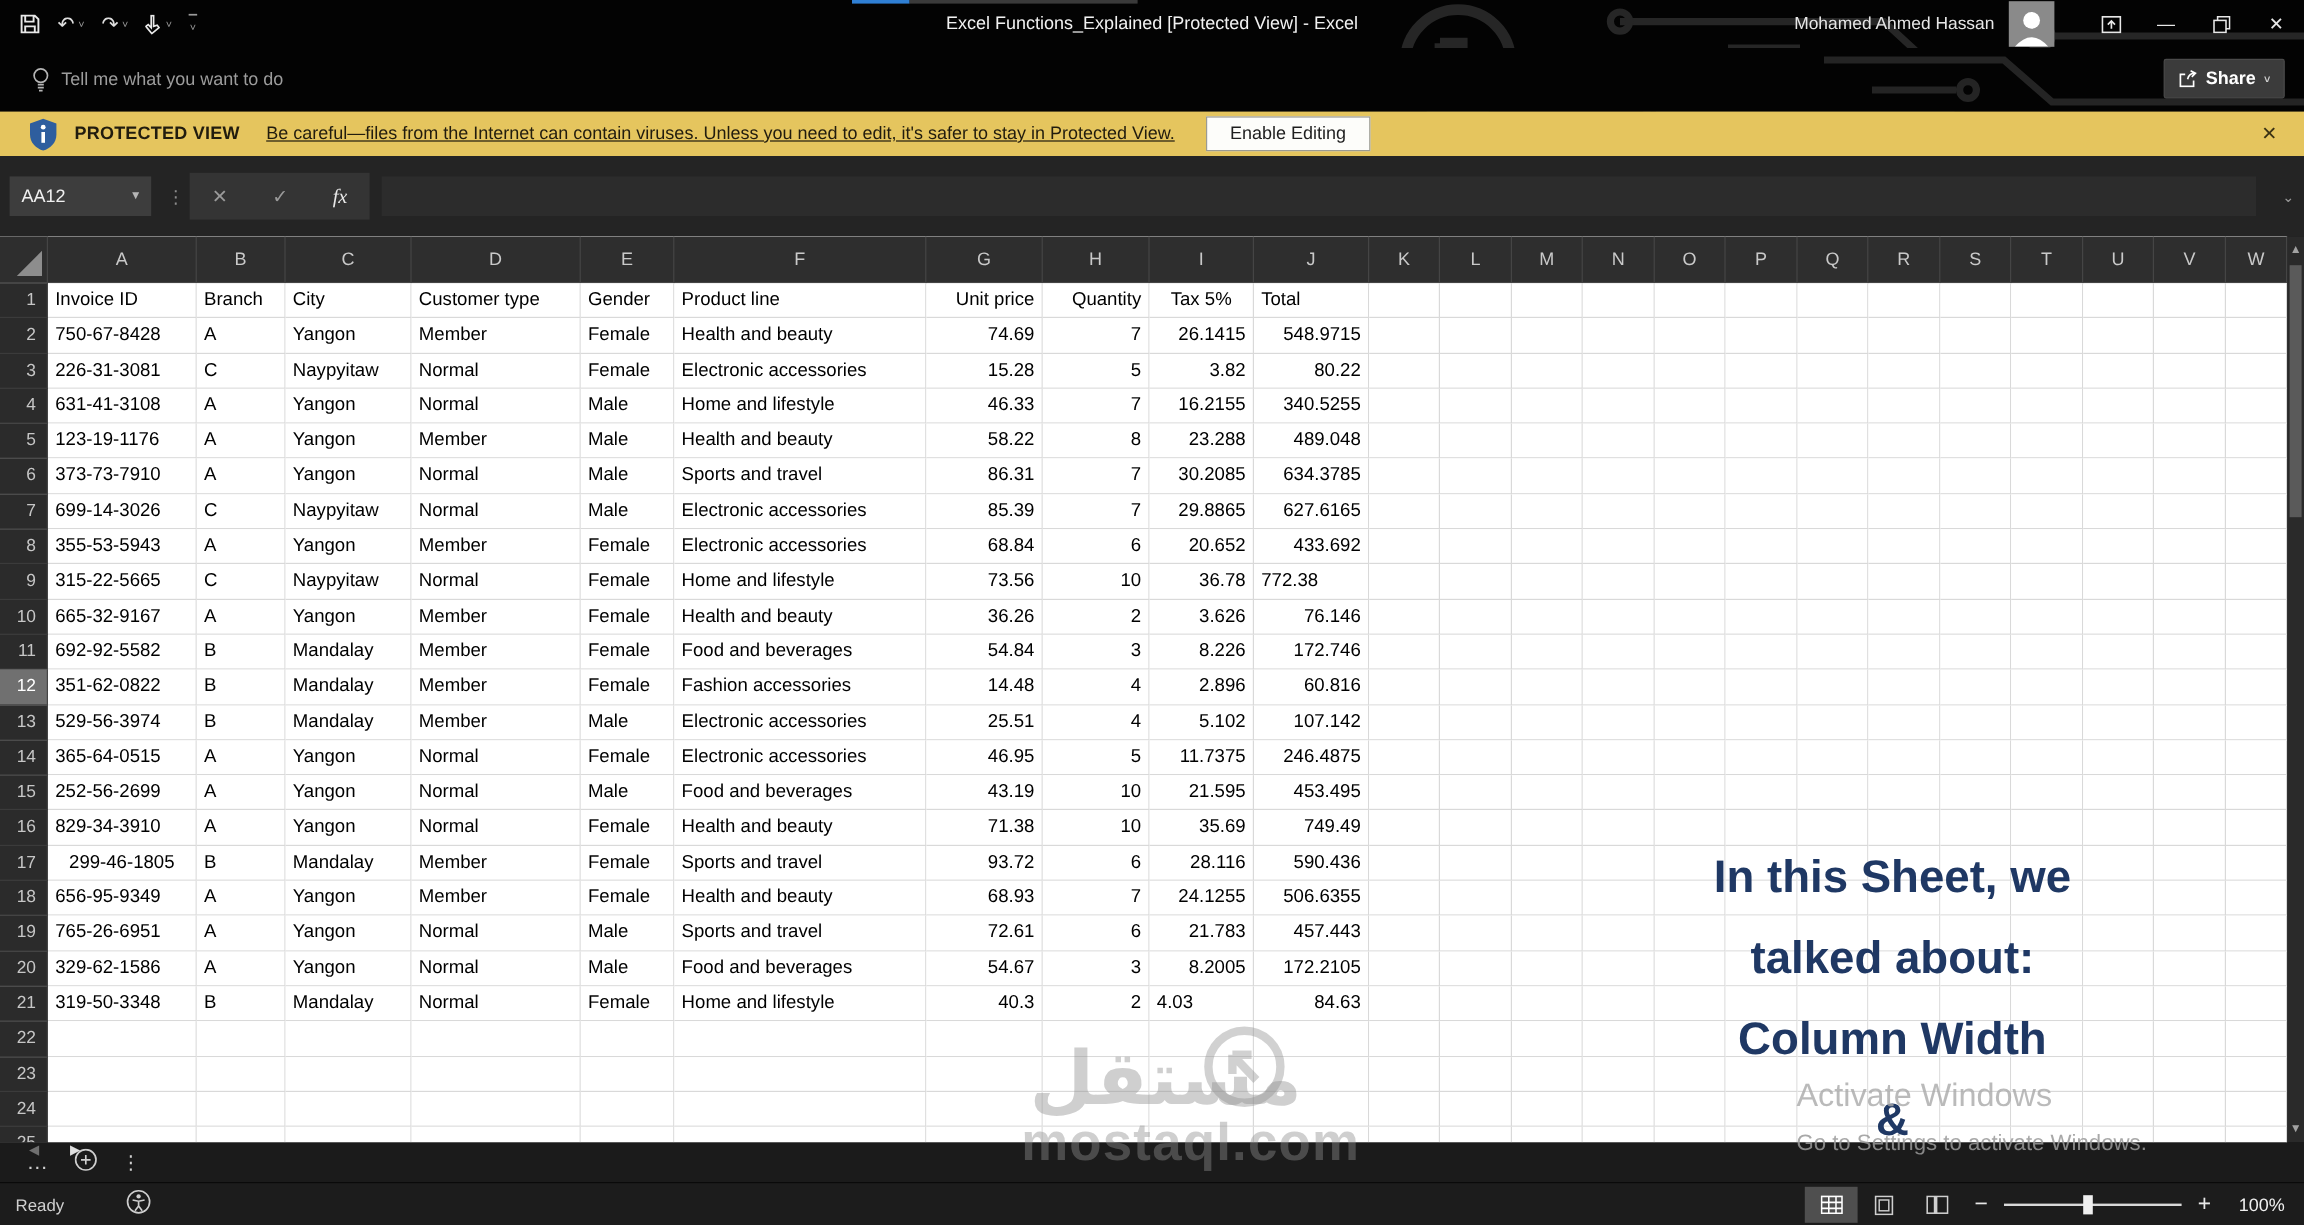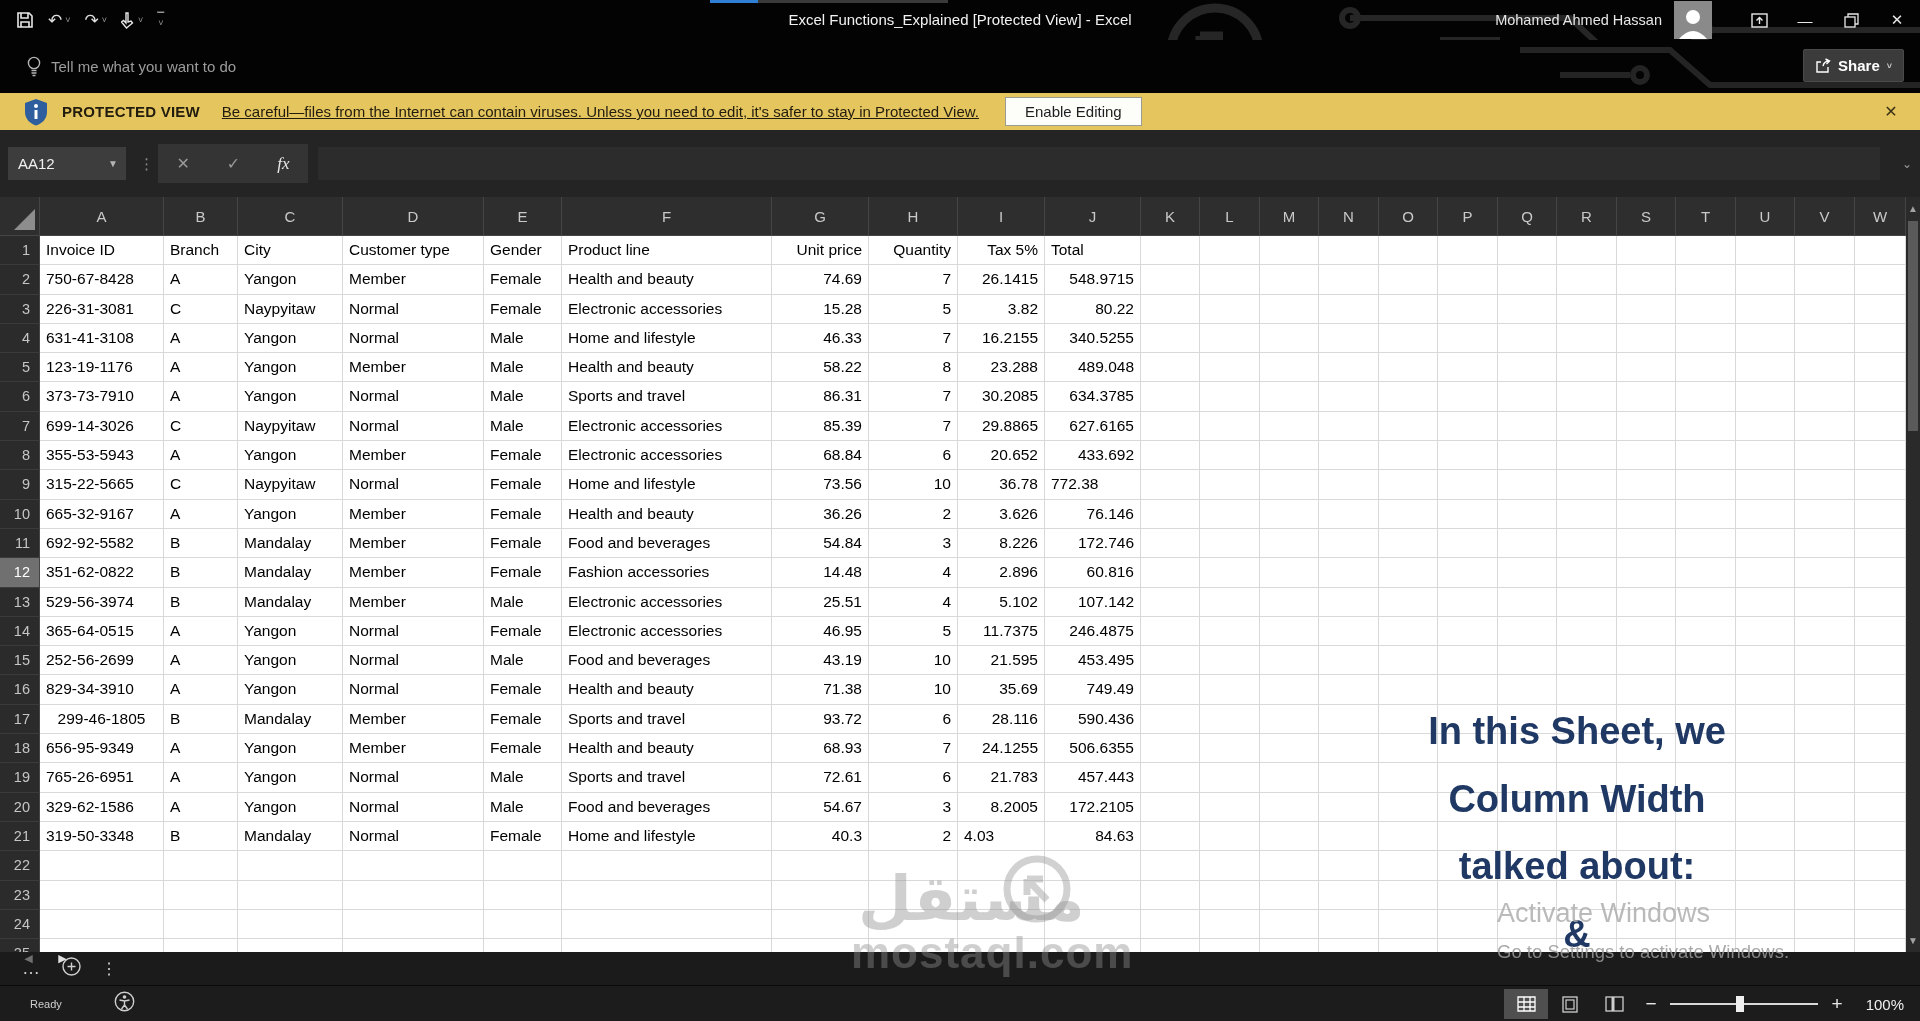--- a/index.html
+++ b/index.html
@@ -71,21 +71,21 @@
   #tabbar { position:absolute; left:0; top:952px; width:1920px; height:33px; background:#1b1b1b; display:flex; align-items:stretch; }
   .tnav { width:33px; display:flex; align-items:center; justify-content:center; font-size:11px; color:#e0e0e0; }
   .tnav.dim { color:#6f6f6f; }
   #stabs { display:flex; margin-left:44px; }
   .stab { padding:0 19px; font-size:14.5px; color:#e8e8e8; line-height:33px; border-right:1px solid #484848; white-space:nowrap; }
   .stab:first-child { border-left:1px solid #484848; }
   .stab.active { background:#ffffff; color:#1e7145; font-weight:bold; border-bottom:2px solid #1e7145; border-right:1px solid #c9c9c9; }
   #tab-icons { display:flex; align-items:center; gap:20px; margin-left:22px; color:#cfcfcf; }
   
   #statusbar { position:absolute; left:0; top:985px; width:1920px; height:36px; background:#1c1c1c; border-top:1px solid #0a0a0a; display:flex; align-items:center; }
-  #ready { color:#cfcfcf; font-size:11px; margin-left:30px; }
+  #ready { color:#cfcfcf; font-size:14px; margin-left:13px; }
   #acc-icon { margin-left:52px; }
   #sb-right { position:absolute; right:10px; top:0; height:36px; display:flex; align-items:center; }
   .view-btn { width:44px; height:30px; display:flex; align-items:center; justify-content:center; }
   .view-btn.active { background:#4f4f4f; }
   #zoom-out,#zoom-in { color:#e8e8e8; font-size:19px; width:30px; text-align:center; }
   #zoom-track { width:148px; height:2px; background:#d9d9d9; position:relative; margin:0 4px; }
   #zoom-thumb { position:absolute; left:66px; top:-7px; width:8px; height:16px; background:#efefef; }
   #zoom-pct { color:#efefef; font-size:15px; width:52px; text-align:right; margin-right:6px; }
 </style>
 </head>
@@ -236,21 +236,21 @@
         <div class="grow">
           <div class="rn">1</div>
           <div class="gc" style="width: 124px; text-align: left;">Invoice ID</div>
           <div class="gc" style="width: 74px; text-align: left;">Branch</div>
           <div class="gc" style="width: 105px; text-align: left;">City</div>
           <div class="gc" style="width: 141px; text-align: left;">Customer type</div>
           <div class="gc" style="width: 78px; text-align: left;">Gender</div>
           <div class="gc" style="width: 210px; text-align: left;">Product line</div>
           <div class="gc" style="width: 97px; text-align: right;">Unit price</div>
           <div class="gc" style="width: 89px; text-align: right;">Quantity</div>
-          <div class="gc" style="width: 87px; text-align: right;">Tax 5%</div>
+          <div class="gc" style="width: 87px; text-align: center;">Tax 5%</div>
           <div class="gc" style="width: 96px; text-align: left;">Total</div>
           <div class="gc" style="width: 59px; text-align: left;"></div>
           <div class="gc" style="width: 60px; text-align: left;"></div>
           <div class="gc" style="width: 59px; text-align: left;"></div>
           <div class="gc" style="width: 60px; text-align: left;"></div>
           <div class="gc" style="width: 59px; text-align: left;"></div>
           <div class="gc" style="width: 60px; text-align: left;"></div>
           <div class="gc" style="width: 59px; text-align: left;"></div>
           <div class="gc" style="width: 60px; text-align: left;"></div>
           <div class="gc" style="width: 59px; text-align: left;"></div>
@@ -879,22 +879,22 @@
           <div class="gc" style="width: 60px; text-align: left;"></div>
           <div class="gc" style="width: 59px; text-align: left;"></div>
           <div class="gc" style="width: 60px; text-align: left;"></div>
           <div class="gc" style="width: 59px; text-align: left;"></div>
           <div class="gc" style="width: 60px; text-align: left;"></div>
           <div class="gc" style="width: 51px; text-align: left;"></div>
         </div>
       </div>
     <div id="overlay-text">
         <div>In this Sheet, we</div>
+        <div>talked about:</div>
         <div>Column Width</div>
-        <div>talked about:</div>
         <div>&amp;</div>
       </div>
   </div>
 
   <div id="activate1">Activate Windows</div>
   <div id="activate2">Go to Settings to activate Windows.</div>
   <div id="wm-ar">مستقل</div>
   <svg id="wm-circle" width="74" height="74" viewBox="0 0 74 74">
     <circle cx="37" cy="37" r="30" stroke="#8f8f8f" stroke-width="7" fill="none"></circle>
     <path d="M47 48 L27 27 M27 27 L27 43 M27 27 L43 27" stroke="#8f8f8f" stroke-width="7" fill="none"></path>

